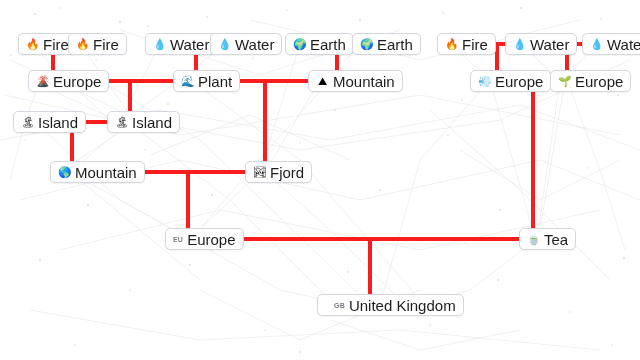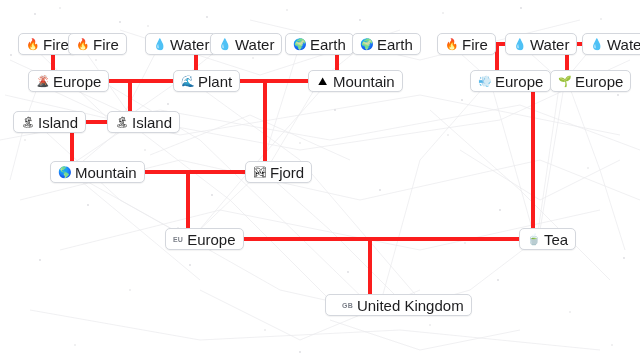--- a/index.html
+++ b/index.html
@@ -271,18 +271,18 @@
         <span class="lbl">Fjord</span>
       </div>
       <div class="node" style="left: 165px; top: 228px; align-items: center;">
         <span class="flagcode">EU</span>
         <span class="lbl">Europe</span>
       </div>
       <div class="node" style="left: 519px; top: 228px;">
         <span class="ico">🍵</span>
         <span class="lbl">Tea</span>
       </div>
-      <div class="node" style="left: 325px; top: 294px; padding-left: 16px;">
+      <div class="node" style="left: 317px; top: 294px; padding-left: 16px;">
         <span class="flagcode">GB</span>
         <span class="lbl">United Kingdom</span>
       </div>
     </div>
 </div>
 
 </body></html>

